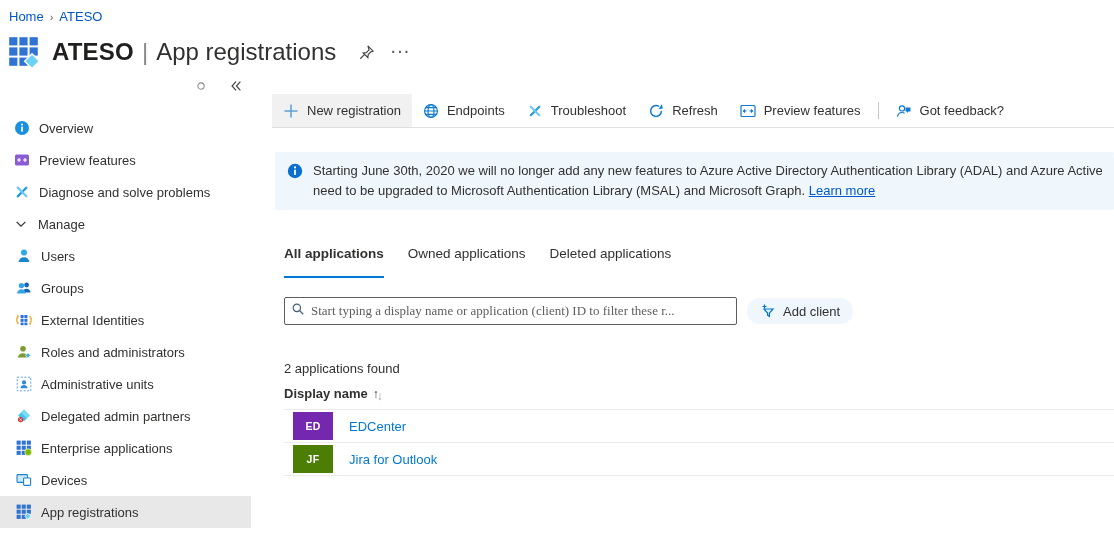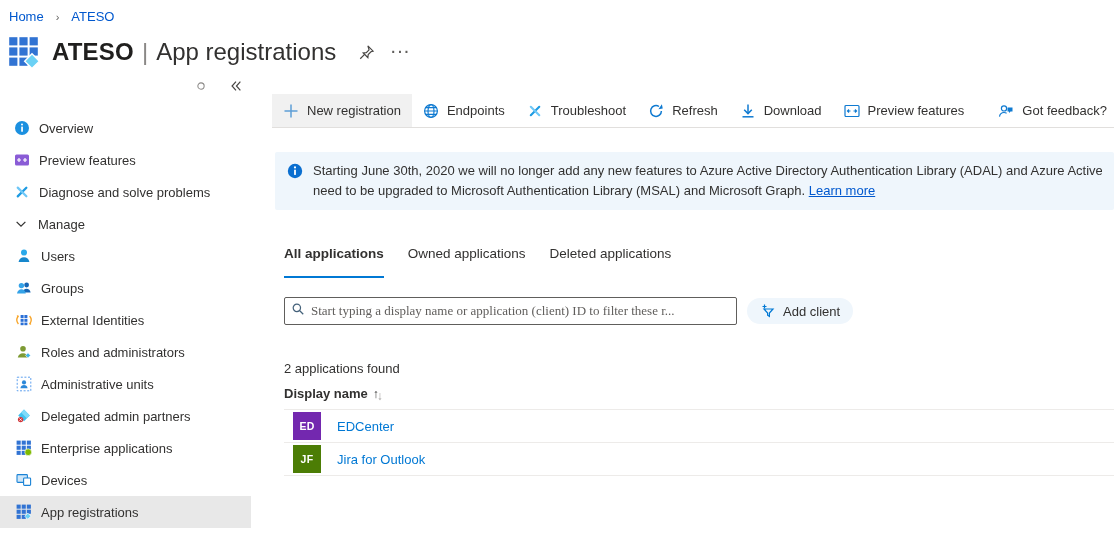--- a/index.html
+++ b/index.html
@@ -6,21 +6,21 @@
   html,body { width:1114px; height:550px; }
   body {
     font-family: "Liberation Sans", "DejaVu Sans", sans-serif;
     color:#323130; background:#fff; overflow:hidden; position:relative;
     font-size:13px;
   }
   .icon { display:inline-flex; align-items:center; justify-content:center; flex:0 0 auto; }
   .icon svg { display:block; }
 
   
-  .breadcrumb { position:absolute; top:9px; left:9px; font-size:13px; display:flex; gap:12px; align-items:center; }
+  .breadcrumb { position:absolute; top:9px; left:9px; font-size:13px; display:flex; gap:6px; align-items:center; }
   .breadcrumb a { color:#0158ce; text-decoration:none; cursor:pointer; }
   .crumb-sep { color:#605e5c; font-size:11px; }
 
   
   .titlebar { position:absolute; top:36px; left:8px; display:flex; align-items:center; }
   .title-icon { width:32px; height:32px; margin-right:12px; }
   .title-main { font-size:24px; font-weight:700; letter-spacing:.2px; color:#201f1e; }
   .title-sep { font-size:24px; font-weight:300; color:#8a8886; margin:0 8px; }
   .title-sub { font-size:24px; font-weight:300; color:#323130; }
   .pin-btn { margin-left:22px; cursor:pointer; }
@@ -67,21 +67,21 @@
   .search-glyph { position:absolute; left:7px; top:5px; }
   .pill { height:26px; border-radius:13px; background:#eff6fc; border:none; display:flex; align-items:center; gap:7px; padding:0 13px; font-size:13px; color:#323130; cursor:pointer; font-family:inherit; }
 
   
   .count { margin:36px 0 0 33px; font-size:13px; color:#323130; }
   .colhdr { margin:10px 0 0 33px; font-size:13px; font-weight:700; display:flex; align-items:flex-end; gap:5px; padding-bottom:8px; }
   .sort-up { font-weight:400; color:#323130; font-size:12px; }
   .sort-down { font-weight:400; color:#a19f9d; font-size:12px; margin-left:-2px; position:relative; top:2px; }
   .apps-table { margin-left:33px; border-top:1px solid #edebe9; }
   .app-row { height:33px; display:flex; align-items:center; padding-left:9px; border-bottom:1px solid #edebe9; cursor:pointer; }
-  .avatar { width:28px; height:28px; display:flex; align-items:center; justify-content:center; color:#fff; font-size:10.5px; font-weight:700; letter-spacing:.3px; margin-right:16px; }
+  .avatar { width:40px; height:28px; display:flex; align-items:center; justify-content:center; color:#fff; font-size:10.5px; font-weight:700; letter-spacing:.3px; margin-right:16px; }
   .app-link { color:#0078d4; text-decoration:none; font-size:13px; cursor:pointer; }
 </style>
 </head>
 <body>
 
 <div class="breadcrumb">
   <a>Home</a>
   <span class="crumb-sep">›</span>
   <a>ATESO</a>
 </div>
@@ -331,30 +331,20 @@
         <span class="icon">
           <svg width="16" height="16" viewBox="0 0 16 16" fill="none">
             <path d="M13.4 8A5.4 5.4 0 1 1 11 3.5" stroke="#0f7ad1" stroke-width="1.5"></path>
             <polygon points="14.4,1.6 14.4,6 10,6" fill="#0f7ad1" transform="rotate(-12 12 4)"></polygon>
           </svg>
         </span>
         <span>Refresh</span>
       </button>
       <button class="cmd">
         <span class="icon">
-          <svg width="16" height="16" viewBox="0 0 16 16" fill="none" stroke="#0f7ad1" stroke-width="1.5">
-            <path d="M8 1.5v8.5"></path>
-            <polyline points="4.2,6.8 8,10.6 11.8,6.8"></polyline>
-            <path d="M2.5 13.8h11"></path>
-          </svg>
-        </span>
-        <span>Download</span>
-      </button>
-      <button class="cmd">
-        <span class="icon">
           <svg width="16" height="16" viewBox="0 0 16 16">
             <rect x="1" y="2.5" width="14" height="11" rx="1" fill="none" stroke="#0f7ad1" stroke-width="1.2"></rect>
             <path d="M6.5 8l-2.5 0M5 6.5L3.4 8 5 9.5M9.5 8l2.5 0M11 6.5L12.6 8 11 9.5" stroke="#0f7ad1" stroke-width="1.1" fill="none"></path>
           </svg>
         </span>
         <span>Preview features</span>
       </button>
       <div class="cmd-divider"></div>
       <button class="cmd">
         <span class="icon">

